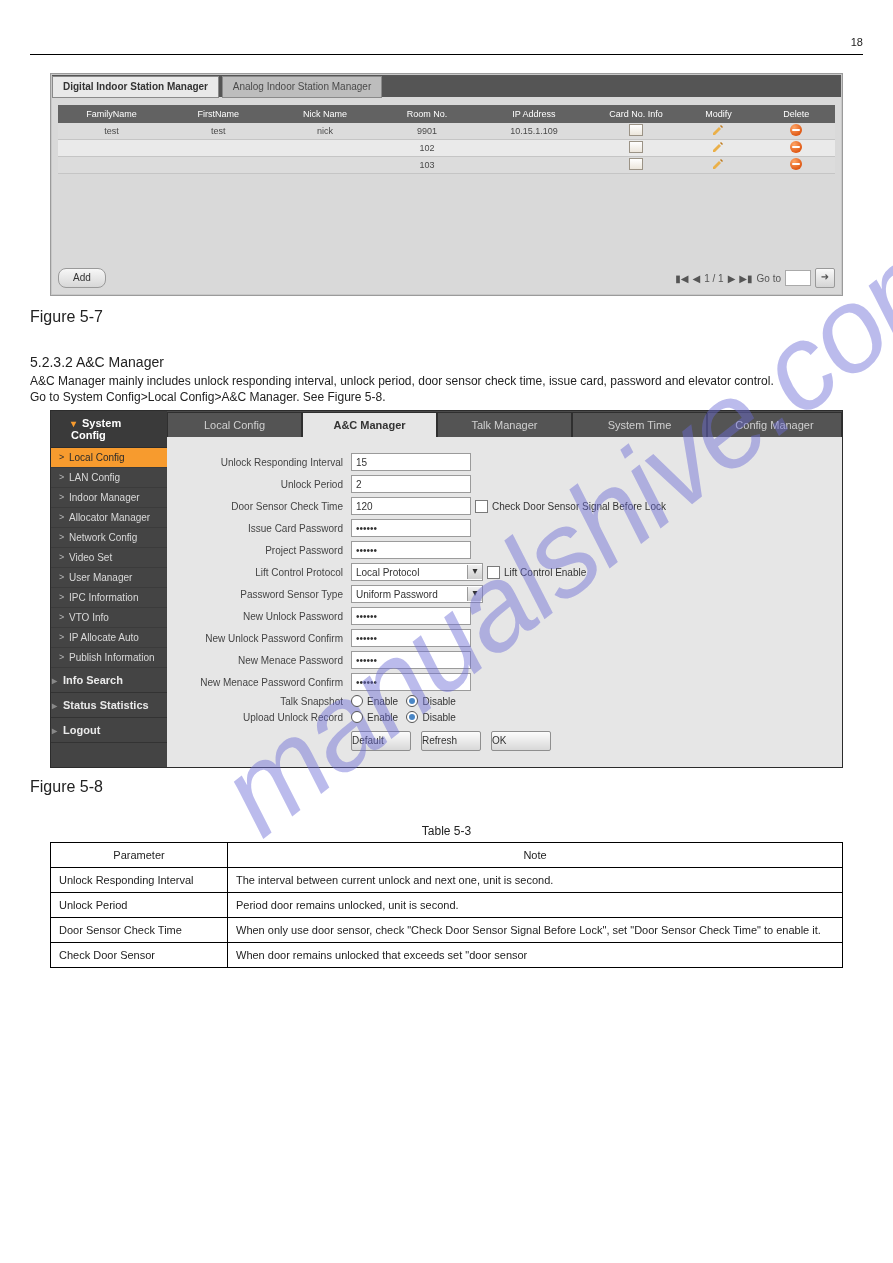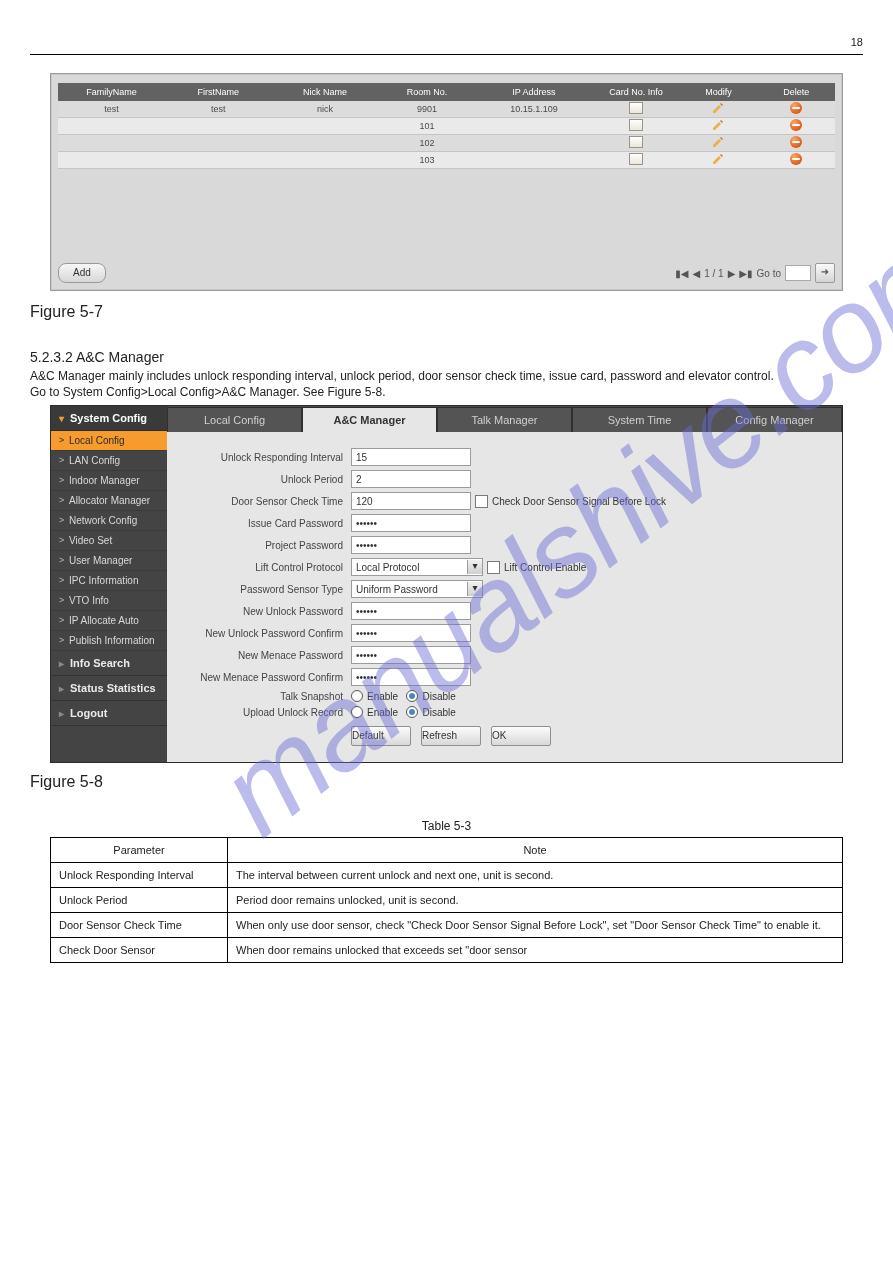--- a/index.html
+++ b/index.html
@@ -39,27 +39,27 @@
 .pager-go{display:inline-block;width:18px;height:18px;background:linear-gradient(#fafafa,#d4d4d4);border:1px solid #9a9a9a;border-radius:2px;text-align:center;line-height:16px}
 
 .fig-caption{text-align:left;font-size:16px;margin:6px 0 28px}
 .section-h{font-size:14px;margin:6px 0 4px}
 .body-text{font-size:12px;margin:2px 0}
 
 
 .ac{background:#4a4a4a;border:1px solid #2c2c2c;margin:6px 20px 10px}
 .ac-inner{display:flex}
 .side{width:116px;background:#444}
-.side-hdr{background:#3a3a3a;color:#fff;font-weight:bold;padding:6px 8px;font-size:11px;border-bottom:1px solid #2d2d2d}
+.side-hdr{background:#3a3a3a;color:#fff;font-weight:bold;padding:6px 20px;font-size:11px;border-bottom:1px solid #2d2d2d}
 .side-hdr::before{content:"▾";color:#f79b2e;margin-right:6px;font-size:10px}
 .side-item{color:#d9d9d9;font-size:10px;padding:4px 8px 4px 18px;border-bottom:1px solid #3b3b3b;position:relative}
 .side-item::before{content:">";position:absolute;left:8px;color:#bbb;font-size:9px}
 .side-item.active{background:#f79b2e;color:#2a2a2a}
 .side-item.active::before{color:#2a2a2a}
-.side-grp{color:#eaeaea;font-size:11px;font-weight:bold;padding:6px 8px;border-bottom:1px solid #333}
+.side-grp{color:#eaeaea;font-size:11px;font-weight:bold;padding:6px 1px;border-bottom:1px solid #333}
 .side-grp::before{content:"▸";color:#888;margin-right:6px;font-size:10px}
 .ac-right{flex:1;background:#e6e6e6}
 .tabs2{display:flex;background:#4a4a4a;height:26px;align-items:flex-end}
 .t2{flex:1;text-align:center;font-size:11px;height:24px;line-height:24px;border:1px solid #2f2f2f;border-bottom:none;color:#d0d0d0;background:#545454}
 .t2.active{background:#e6e6e6;color:#333;font-weight:bold}
 .form{padding:12px 18px}
 .frow{display:flex;align-items:center;margin:4px 0;font-size:10px;color:#333}
 .flab{width:158px;text-align:right;padding-right:8px;color:#444}
 .fin{border:1px solid #9b9b9b;background:#fff;height:16px;width:110px;font-size:10px;padding:0 4px;display:flex;align-items:center}
 .fsel{border:1px solid #9b9b9b;background:#fff;height:16px;width:126px;font-size:10px;display:flex;align-items:center;justify-content:space-between;padding:0 0 0 4px}
@@ -80,50 +80,41 @@
 
 .wm{position:absolute;left:140px;top:460px;font-size:120px;color:#6b6bd6;opacity:.45;transform:rotate(-38deg);pointer-events:none;font-style:italic;letter-spacing:-2px}
 </style>
 </head>
 <body>
 <div class="page">
   <div class="page-num">18</div>
   <div class="rule"></div>
 
   <div class="sm">
+    <div class="sm-tabs">
+      <div class="sm-tab active">Digital Indoor Station Manager</div>
+      <div class="sm-tab">Analog Indoor Station Manager</div>
+    </div>
     <div class="sm-body">
       <div class="grid-head">
         <div class="col-fam">FamilyName</div>
         <div class="col-first">FirstName</div>
         <div class="col-nick">Nick Name</div>
         <div class="col-room">Room No.</div>
         <div class="col-ip">IP Address</div>
         <div class="col-card">Card No. Info</div>
         <div class="col-mod">Modify</div>
         <div class="col-del">Delete</div>
       </div>
       <div class="grid-row">
         <div class="col-fam">test</div>
         <div class="col-first">test</div>
         <div class="col-nick">nick</div>
         <div class="col-room">9901</div>
         <div class="col-ip">10.15.1.109</div>
-        <div class="col-card"><span class="icon-card"></span></div>
-        <div class="col-mod"><span class="icon-edit"><svg viewBox="0 0 12 12">
-                <path d="M1 9l6-6 2 2-6 6H1z" fill="#eab04a"></path>
-                <path d="M8 2l2 2 1-1-2-2z" fill="#c07b1c"></path>
-              </svg></span></div>
-        <div class="col-del"><span class="icon-del"></span></div>
-      </div>
-      <div class="grid-row">
-        <div class="col-fam"></div>
-          <div class="col-first"></div>
-          <div class="col-nick"></div>
-        <div class="col-room">101</div>
-        <div class="col-ip"></div>
         <div class="col-card"><span class="icon-card"></span></div>
         <div class="col-mod"><span class="icon-edit"><svg viewBox="0 0 12 12">
                 <path d="M1 9l6-6 2 2-6 6H1z" fill="#eab04a"></path>
                 <path d="M8 2l2 2 1-1-2-2z" fill="#c07b1c"></path>
               </svg></span></div>
         <div class="col-del"><span class="icon-del"></span></div>
       </div>
       <div class="grid-row">
         <div class="col-fam"></div>
           <div class="col-first"></div>

